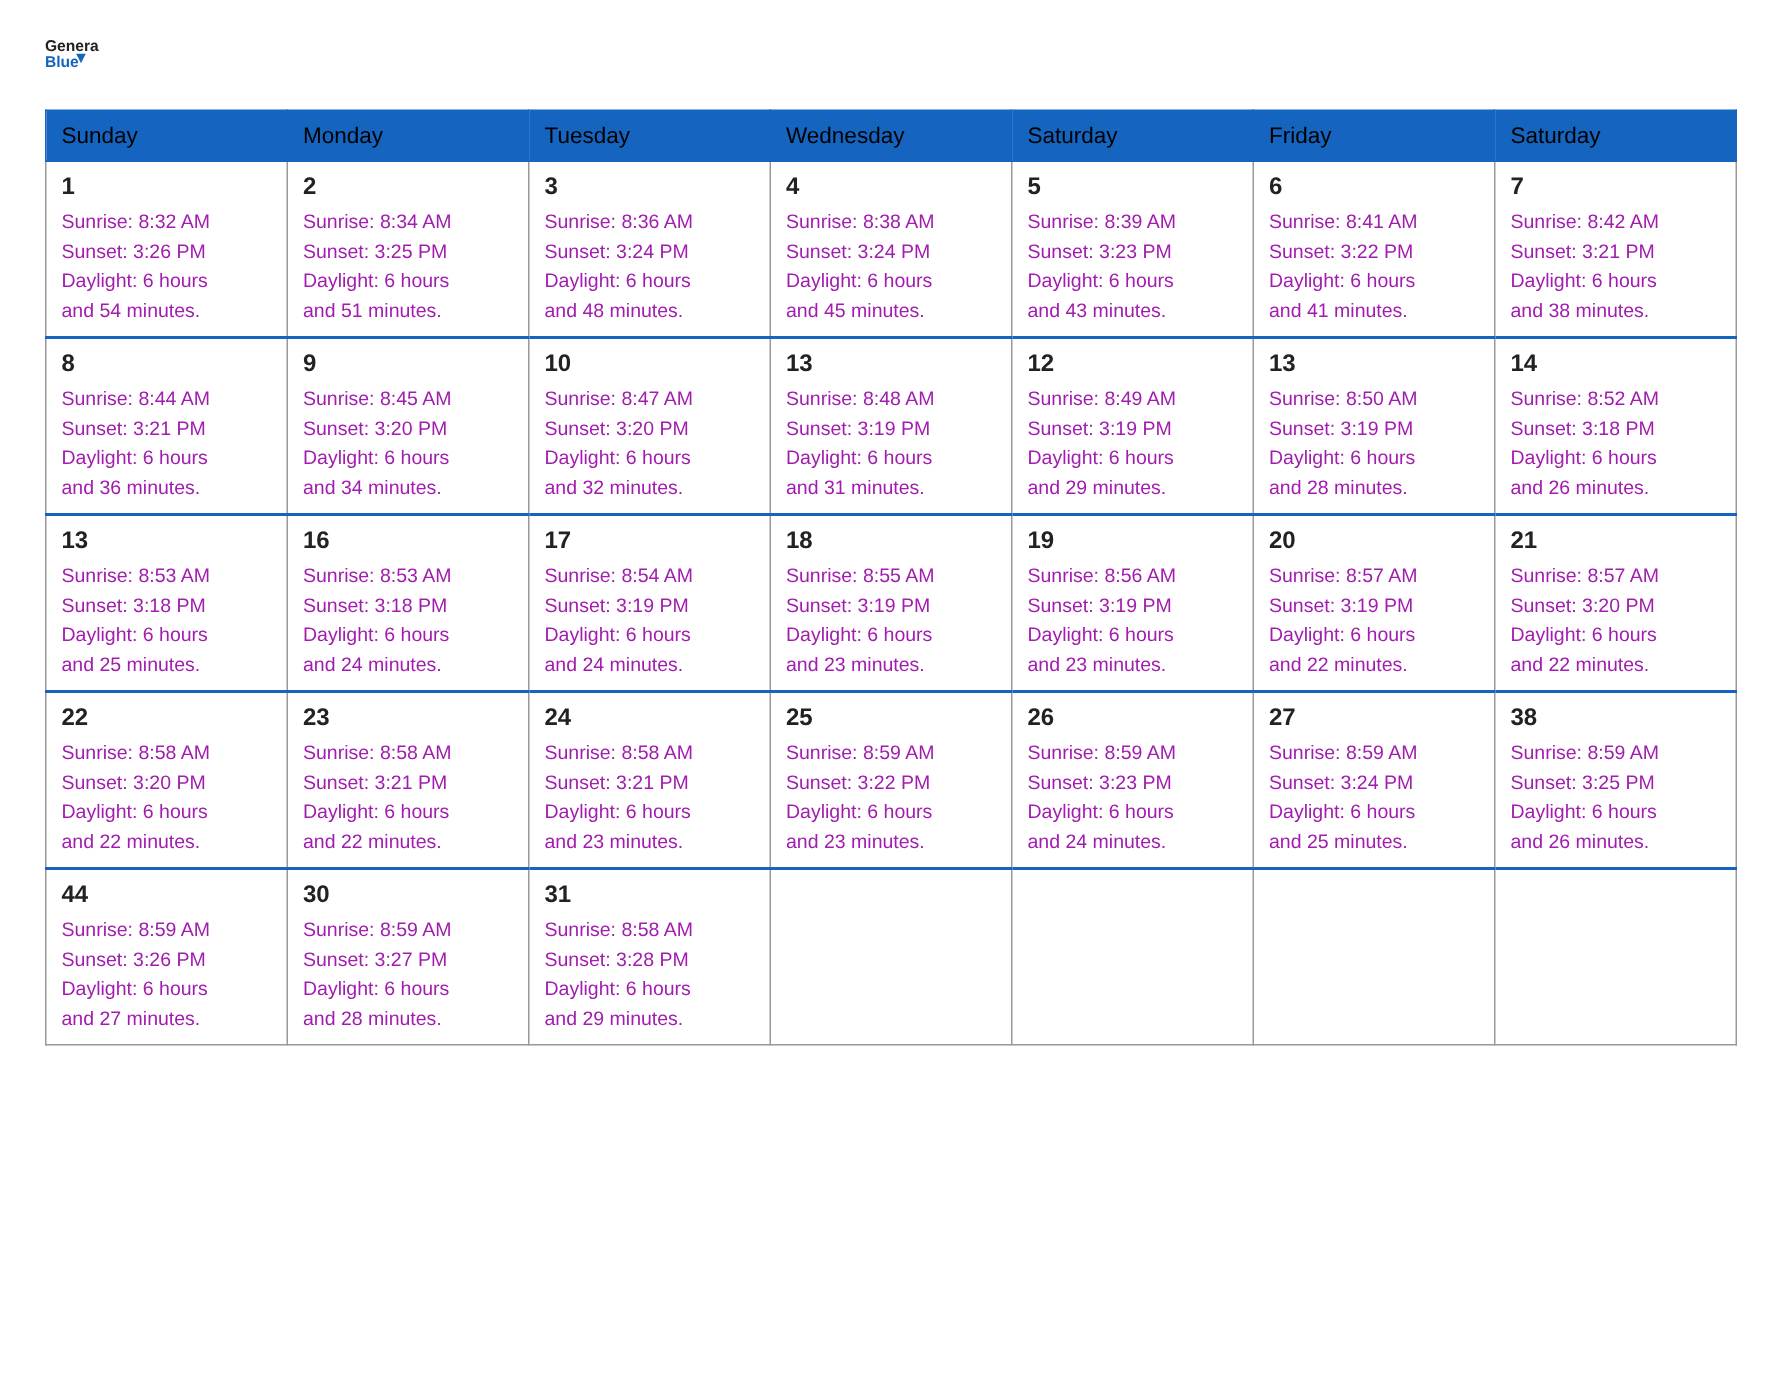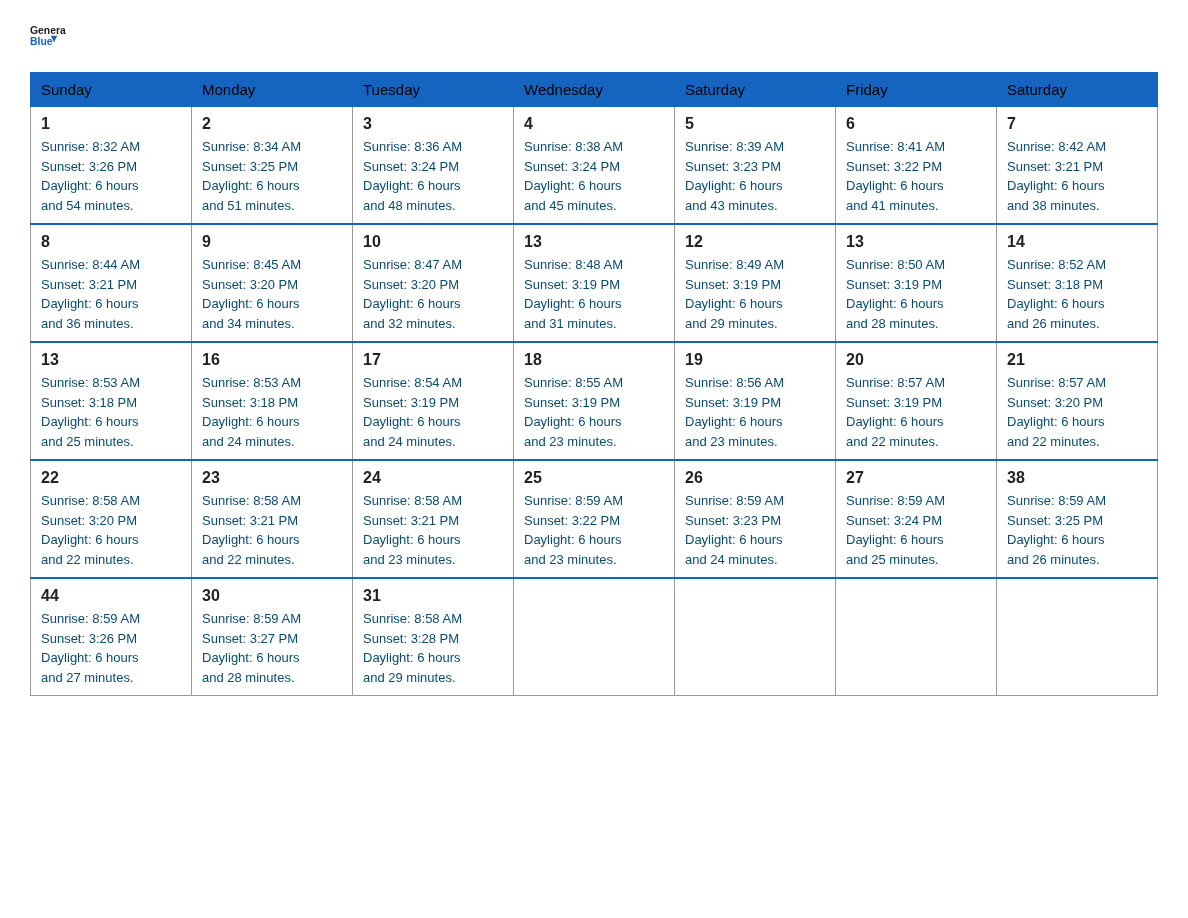--- a/index.html
+++ b/index.html
@@ -65,21 +65,21 @@
     .day-num {
       font-size: 16px;
       font-weight: bold;
       color: #222;
       display: block;
       margin-bottom: 4px;
     }
     .day-info {
       font-size: 13px;
       line-height: 1.5;
-      color: #0c4a6e;
+      color: #a21caf;
     }
     .calendar tr td {
       border-top: 2px solid #1565C0;
     }
     .calendar tr:first-child td {
       border-top: 1px solid #999;
     }
     .empty-cell {
       background: #fff;
     }

